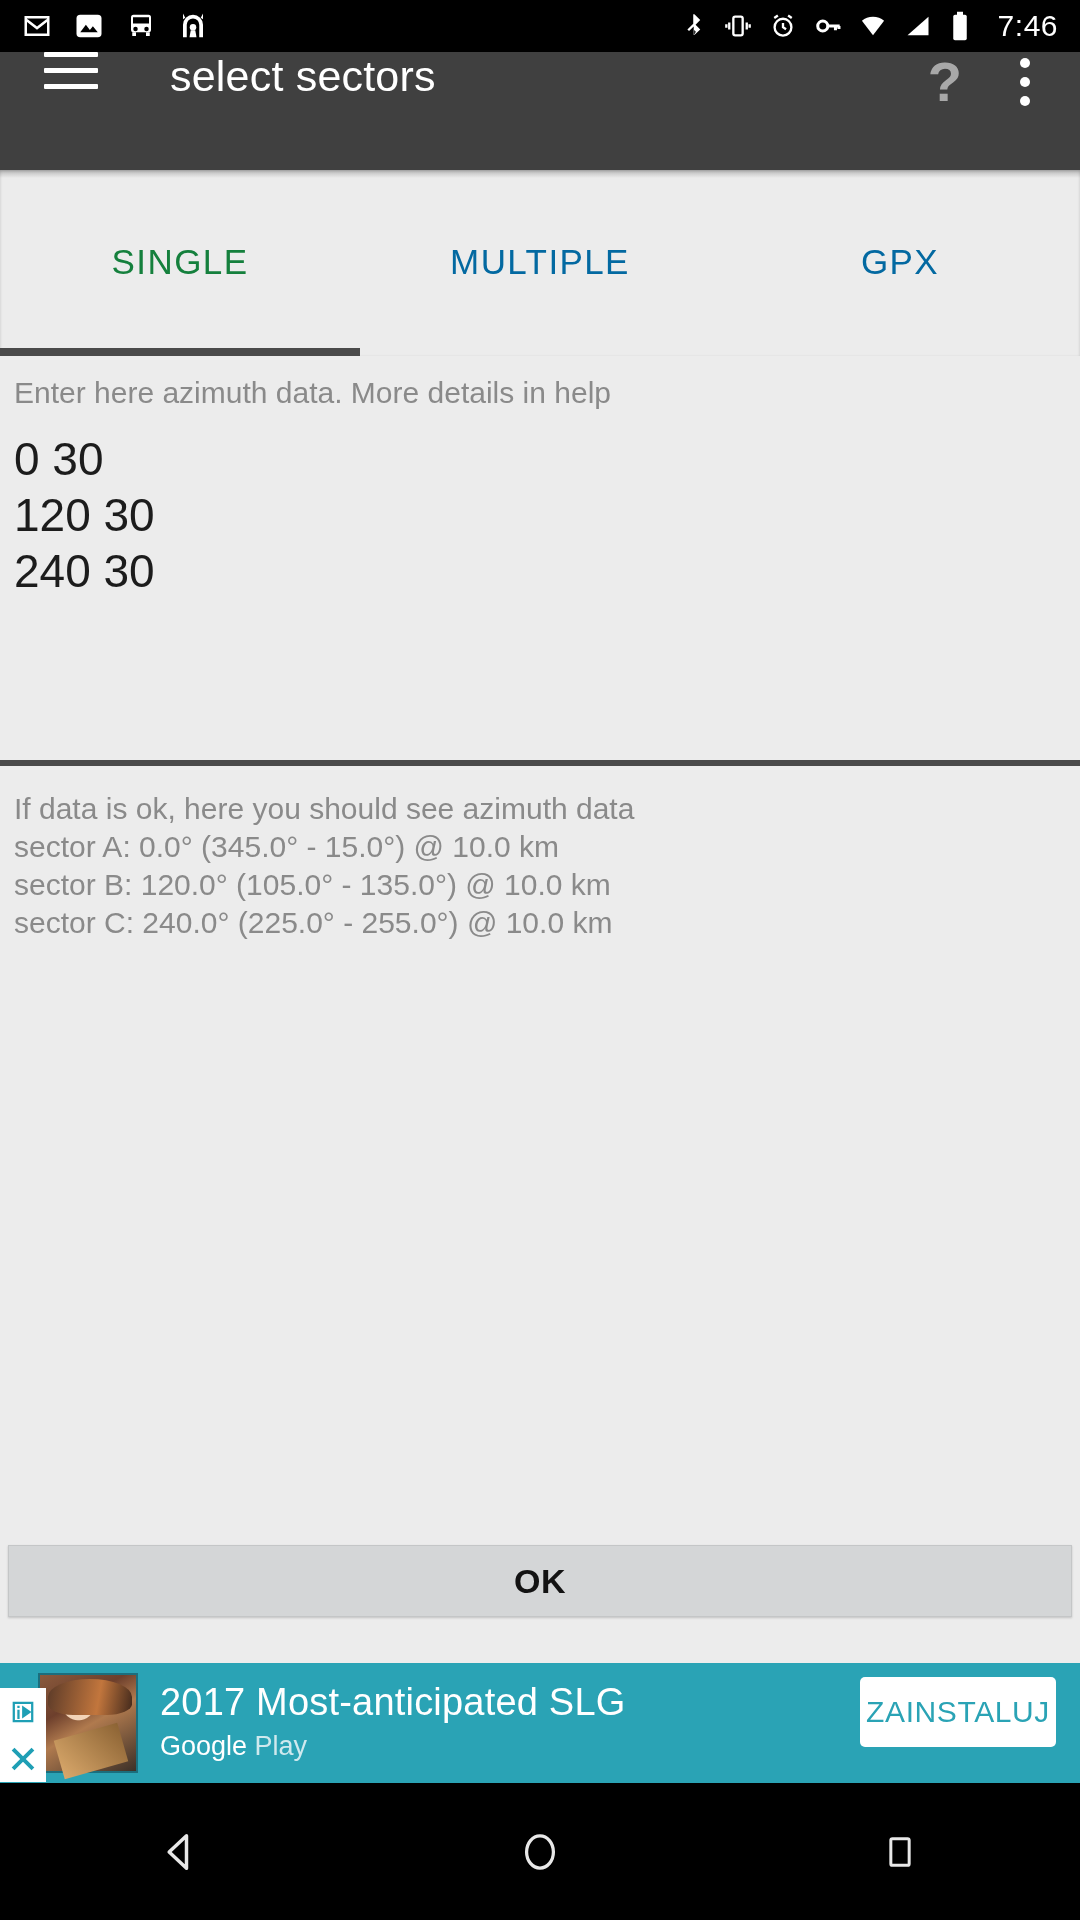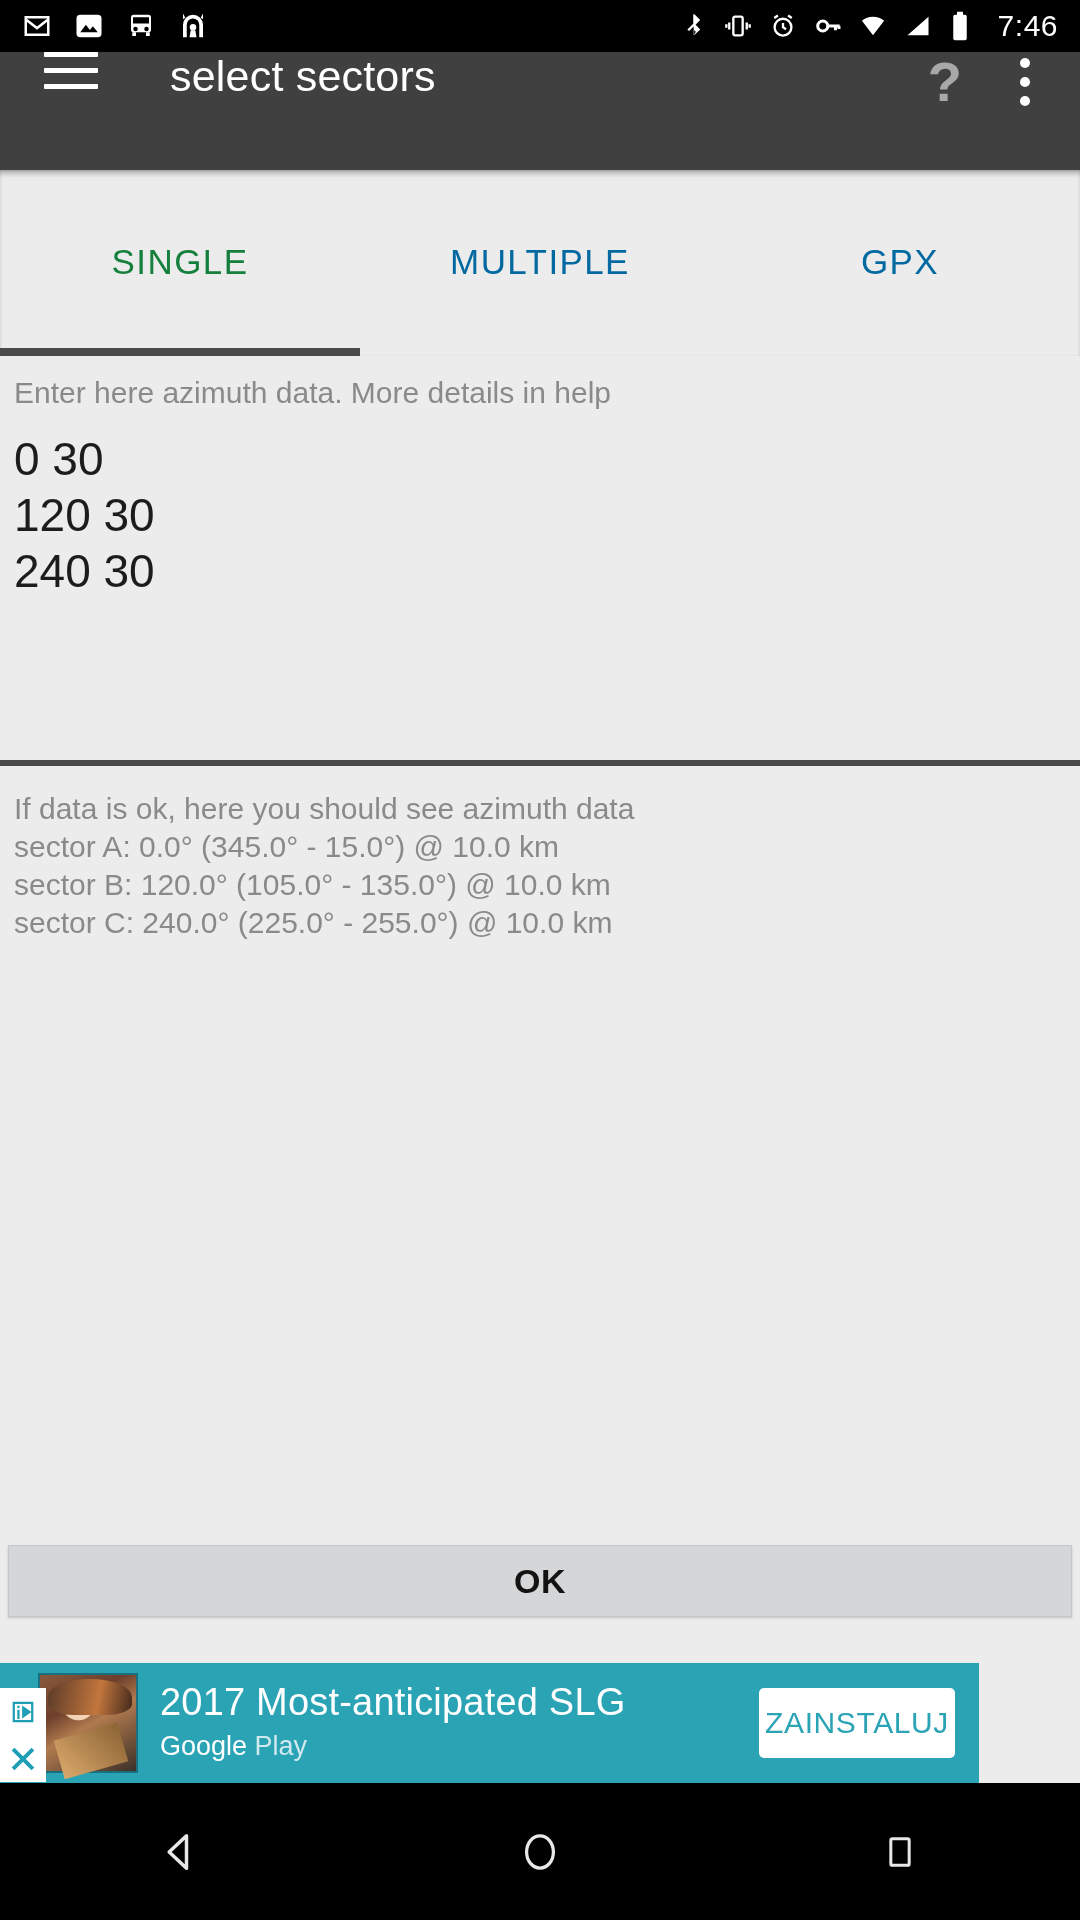--- a/index.html
+++ b/index.html
@@ -86,21 +86,21 @@
     position:absolute; left:8px; top:1545px; width:1064px; height:72px;
     background:#d4d6d7; border:1px solid #c4c6c7;
     display:flex; align-items:center; justify-content:center;
     font-size:34px; color:#131313; letter-spacing:0.6px; cursor:pointer;
     box-shadow:0 1px 2px rgba(0,0,0,0.18);
     font-weight:bold;
   }
 
   
   .ad-banner {
-    position:absolute; left:0; top:1663px; width:979px; height:120px;
+    position:absolute; left:0; top:1663px; width:1080px; height:120px;
     background:#2aa3b5; display:flex; align-items:center; overflow:hidden;
   }
   .ad-left-controls {
     position:absolute; left:0; top:25px; width:46px; height:95px;
     display:flex; flex-direction:column; z-index:4;
   }
   .ad-adchoices, .ad-close {
     width:46px; height:47px; background:#ffffff;
     display:flex; align-items:center; justify-content:center;
   }
@@ -123,21 +123,21 @@
     transform:rotate(-16deg);
   }
   .ad-text { position:absolute; left:160px; top:16px; }
   .ad-title {
     color:#ffffff; font-size:38px; line-height:46px; letter-spacing:0.2px;
   }
   .ad-sub { margin-top:4px; font-size:27px; line-height:34px; }
   .ad-sub .g { color:#ffffff; }
   .ad-sub .p { color:#cfe9ee; }
   .ad-cta {
-    position:absolute; right:24px; top:25px; width:196px; height:70px;
+    position:absolute; right:24px; top:14px; width:196px; height:70px;
     background:#ffffff; border-radius:5px;
     display:flex; align-items:center; justify-content:center;
     color:#2aa3b5; font-size:30px; letter-spacing:0.6px; cursor:pointer;
   }
 
   
   .navbar {
     position:absolute; left:0; top:1783px; width:1080px; height:137px;
     background:#000; display:flex; align-items:center; justify-content:space-around;
   }

